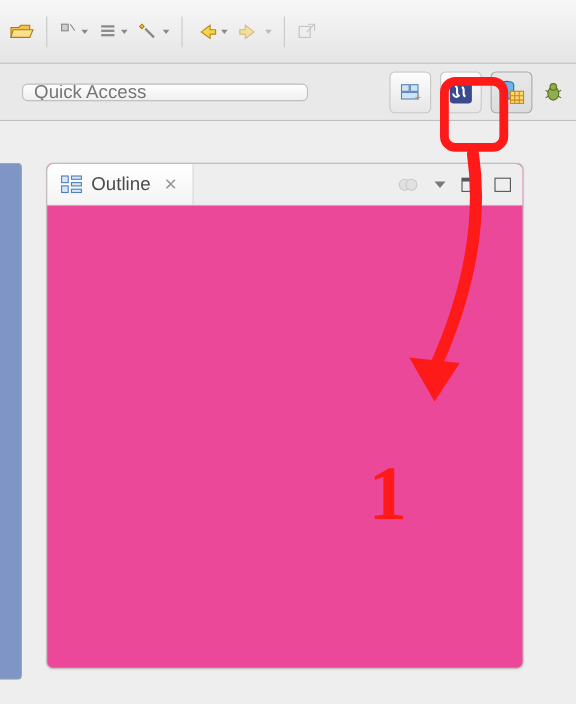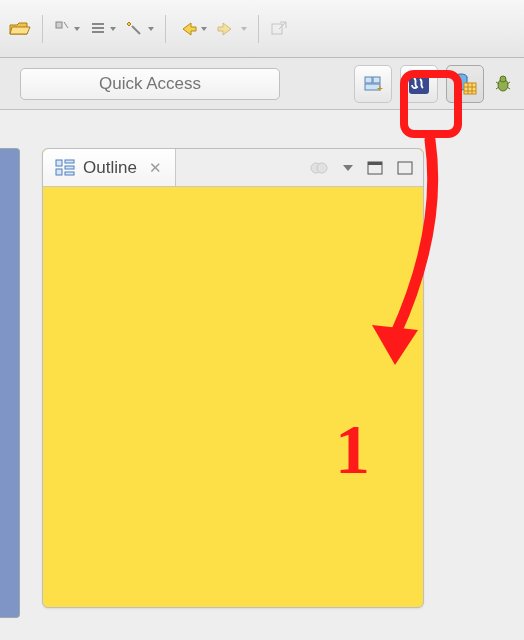--- a/index.html
+++ b/index.html
@@ -47,28 +47,27 @@
   .search-row {
     height: 52px;
     background: #e9e9e9;
     border-bottom: 1px solid #c0c0c0;
     display: flex;
     align-items: center;
     padding: 0 8px;
   }
   .quick-access {
     flex: 0 0 260px;
-    height: 32px;
+    height: 16px;
     margin-left: 12px;
     border: 1px solid #c0c0c0;
     border-radius: 5px;
     background: linear-gradient(to bottom, #fdfdfd, #f0f0f0);
     color: #a0a6ae;
     font-size: 17px;
-    text-align: center;
     padding: 4px 10px;
     outline: none;
   }
   .persp-bar {
     margin-left: auto;
     display: flex;
     align-items: center;
     gap: 8px;
   }
   .persp-btn {
@@ -101,23 +100,23 @@
     height: 470px;
     background: #7e95c6;
     border-radius: 0 4px 4px 0;
     border: 1px solid #9aa;
     border-left: none;
   }
   .outline-view {
     position: absolute;
     left: 42px;
     top: 28px;
-    width: 382px;
+    width: 434px;
     height: 460px;
-    background: #fde047;
+    background: #ec4899;
     border: 1px solid #bfbfbf;
     border-radius: 6px;
     box-shadow: 0 1px 2px rgba(0,0,0,0.08);
   }
   .view-tab-row {
     height: 38px;
     display: flex;
     align-items: stretch;
     background: #eeeeee;
     border-bottom: 1px solid #c8c8c8;

